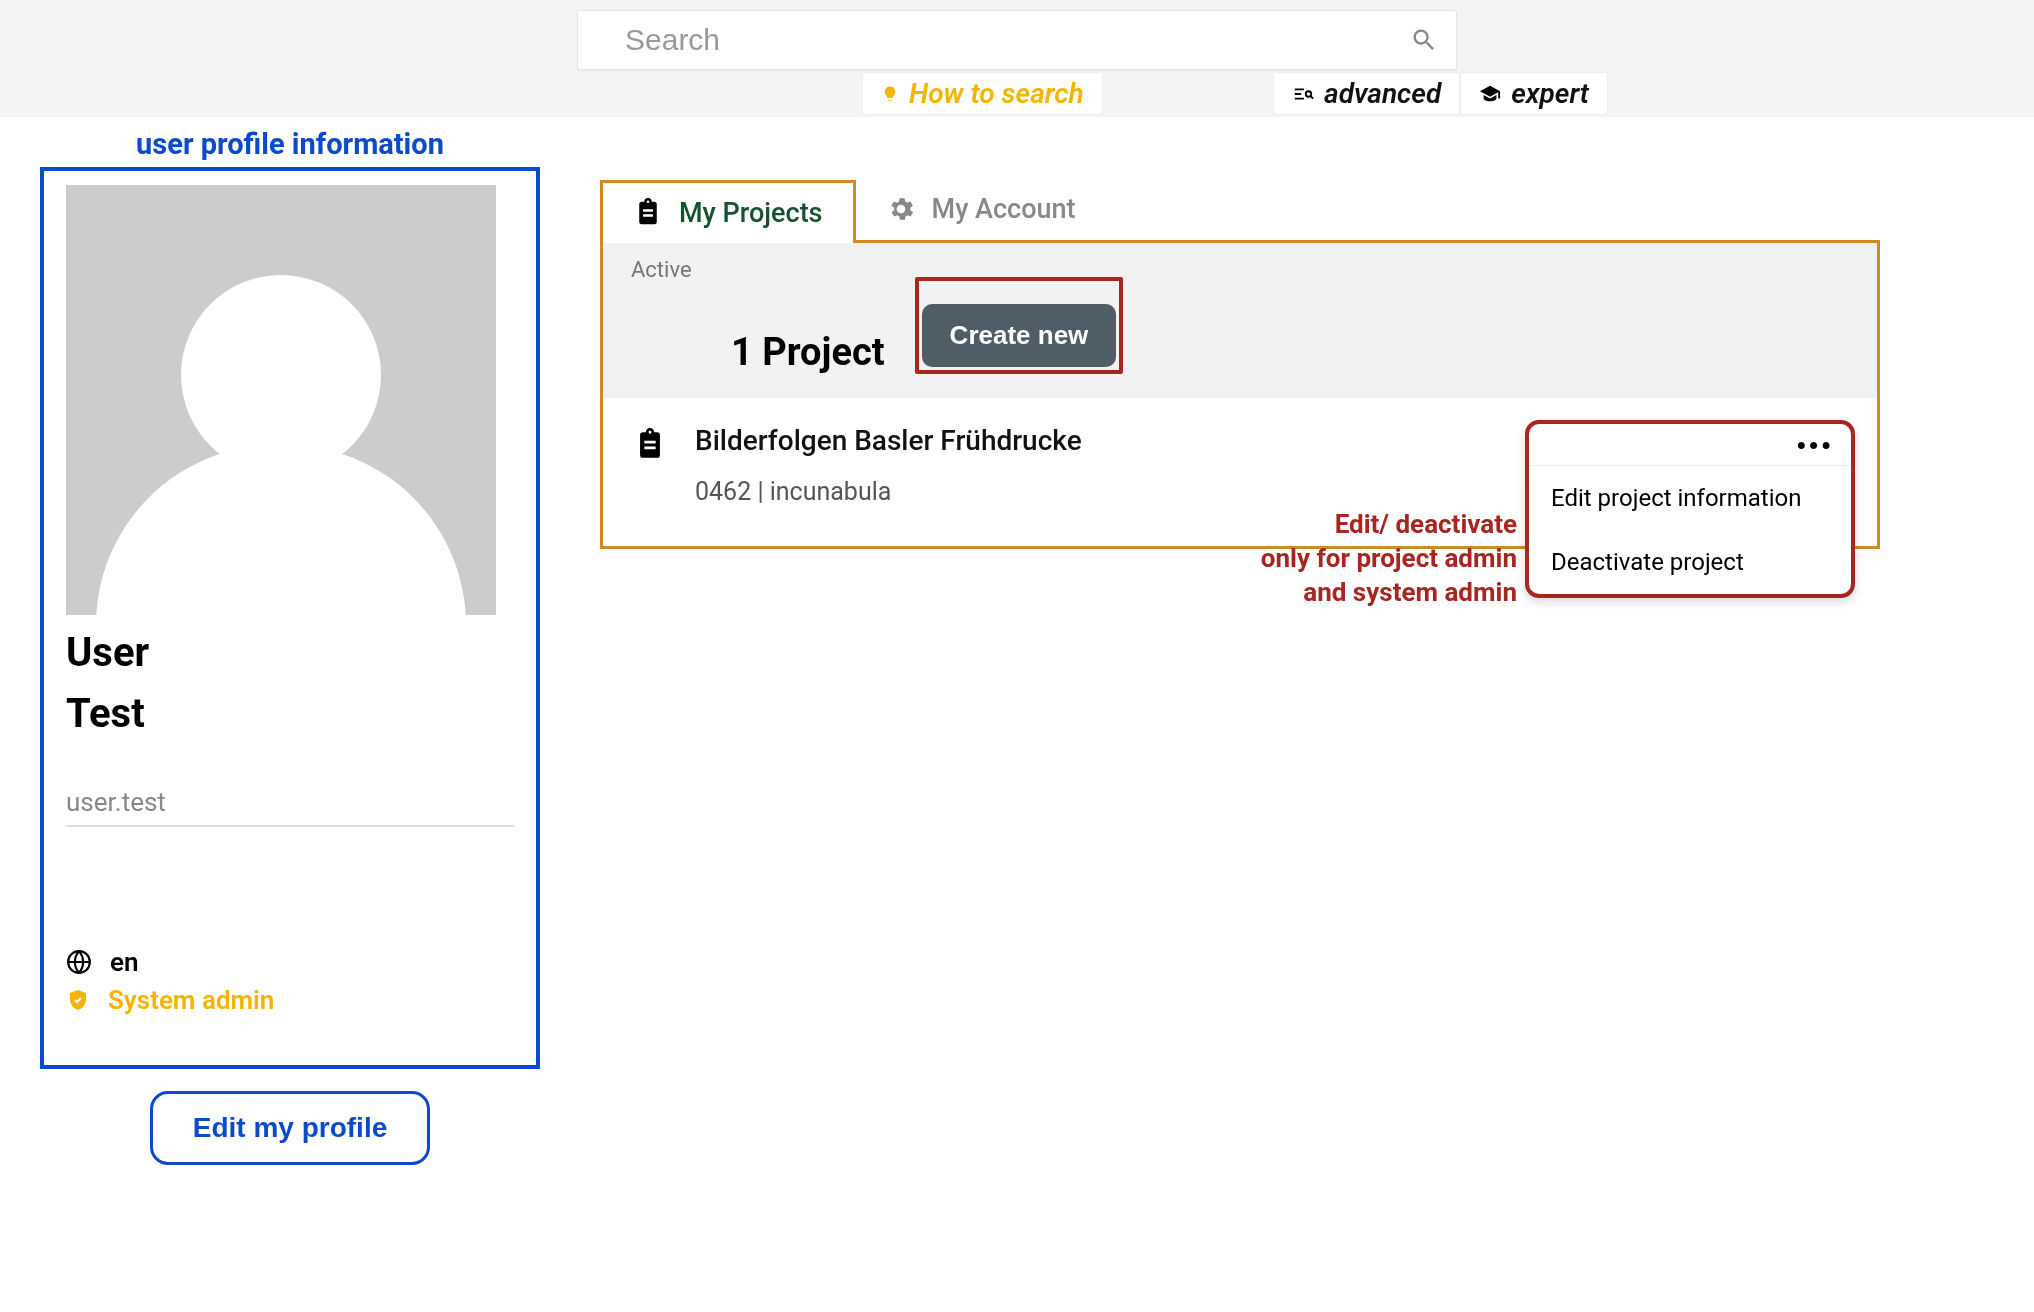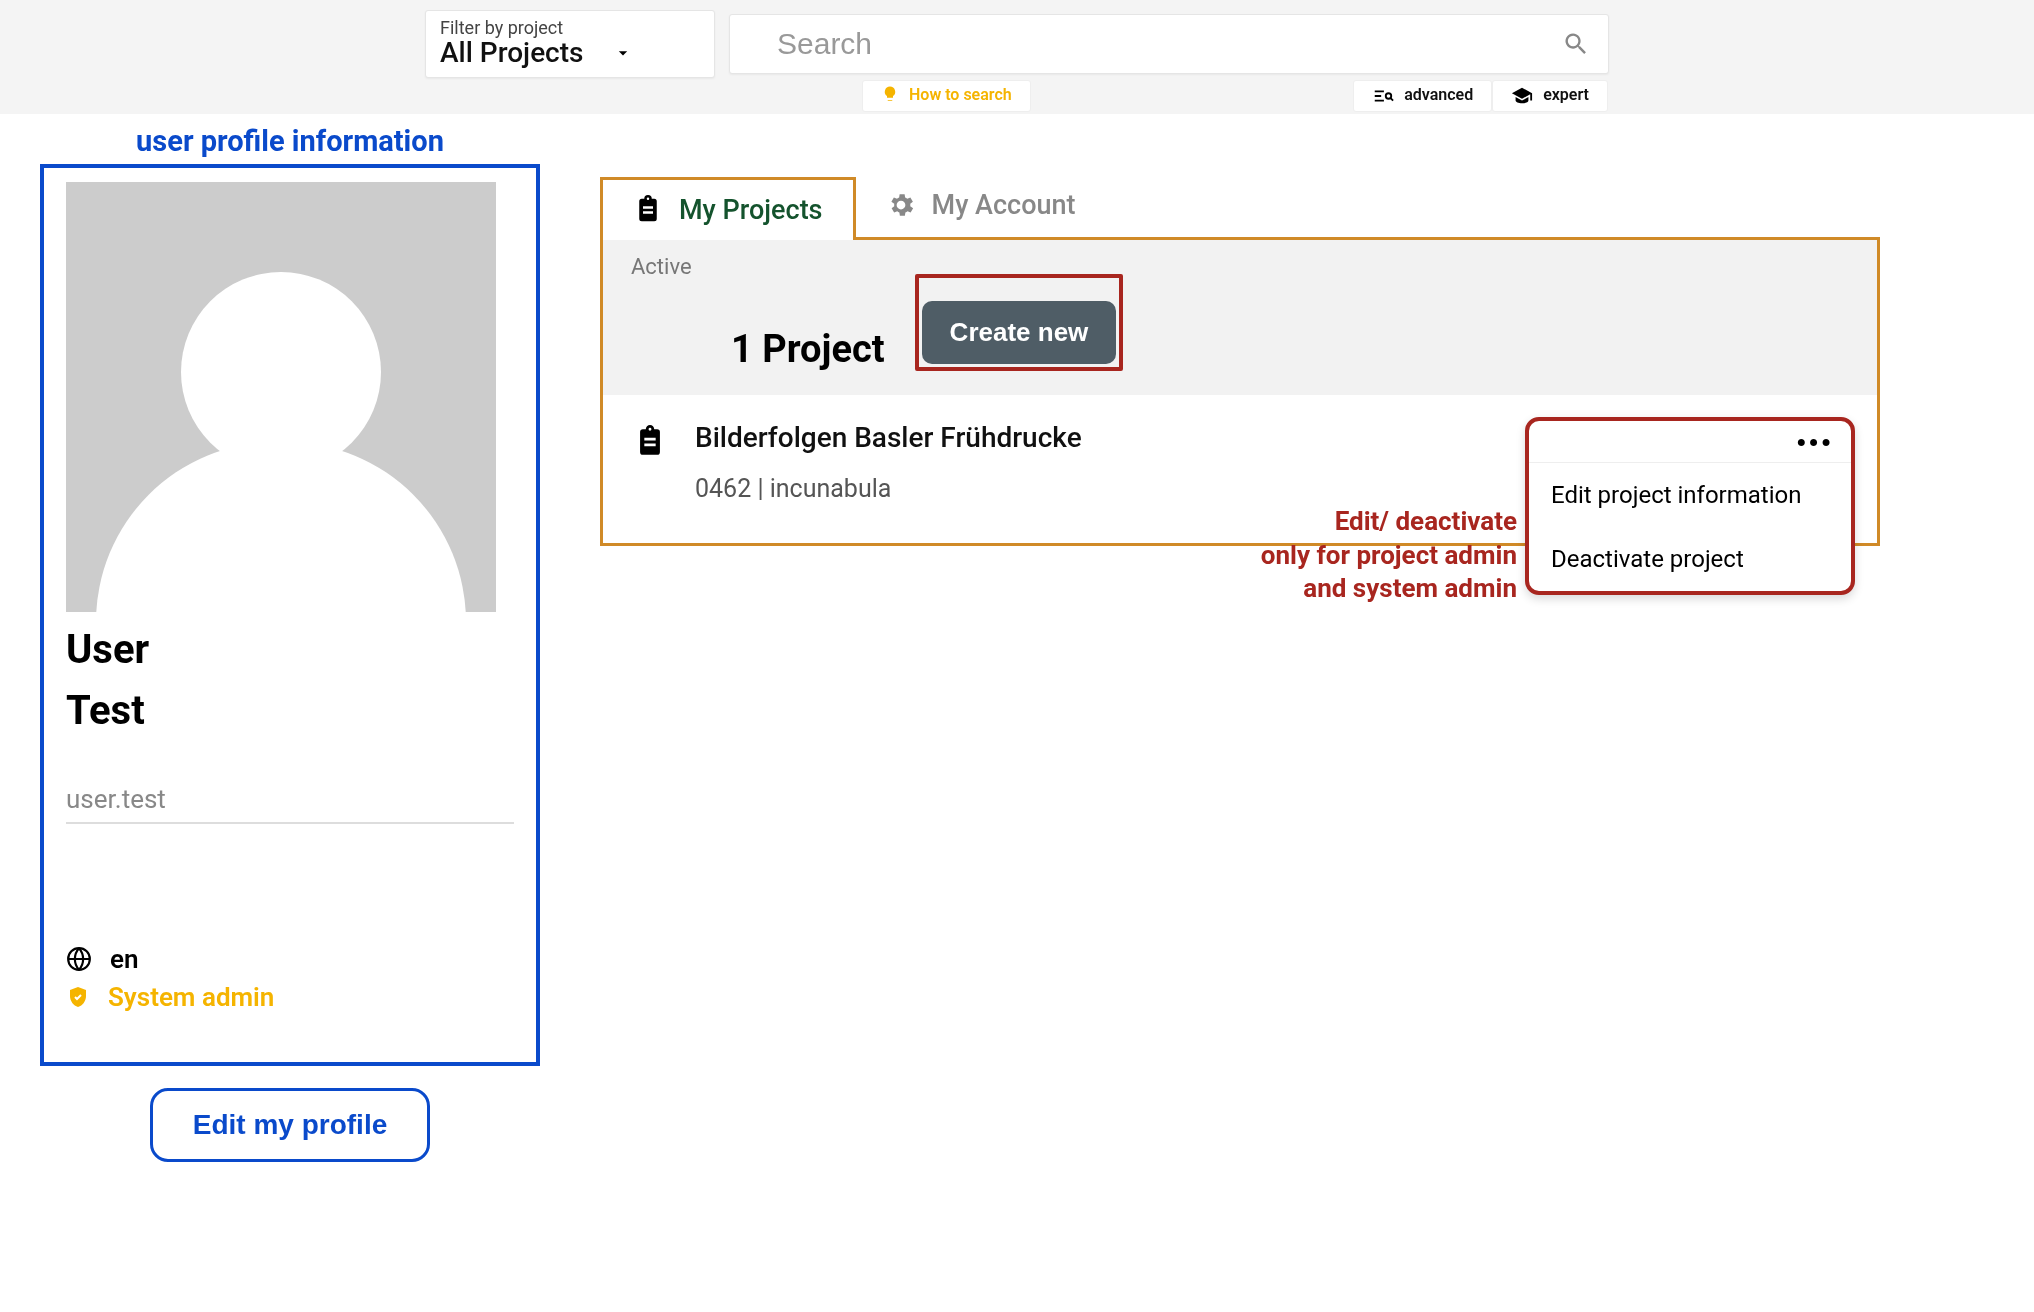--- a/index.html
+++ b/index.html
@@ -14,21 +14,21 @@
     .filter-value { font-size:28px; font-weight:500; color:#111; line-height:1.1; }
     .chevron { width:20px; height:20px; margin-bottom:6px; }
 
     .search-box { background:#fff; border:1px solid #e5e5e5; border-radius:3px; padding:12px 18px; display:flex; align-items:center; min-width:880px; box-shadow:0 1px 2px rgba(0,0,0,.05); }
     .search-input { flex:1; border:none; outline:none; font-size:30px; color:#999; background:transparent;margin-left:29px; }
     .search-input::placeholder { color:#999; }
     .search-icon { width:28px; height:28px; fill:#888; }
 
     .header-sub { display:flex; justify-content:center; margin-top:2px; padding-bottom:2px; }
     .header-sub-inner { display:flex; gap:0; justify-content:flex-end; width:1190px; padding-right:4px; }
-    .hint-chip, .mode-chip { background:#fff; border:1px solid #eee; border-radius:3px; padding:4px 18px; font-size:16px; display:flex; gap:10px; }
+    .hint-chip, .mode-chip { background:#fff; border:1px solid #eee; border-radius:3px; padding:4px 18px; font-size:28px; display:flex; align-items:center; gap:10px;font-style:italic; }
     .hint-chip { color:#f5b400; font-weight:600; margin-right:auto; margin-left:440px; }
     .mode-chip { color:#111; font-weight:600; }
     .bulb { width:18px; height:18px; fill:#f5b400; }
 
     
     .main { display:flex; gap:60px; padding:10px 40px; align-items:flex-start; }
 
     
     .profile-wrap { width:500px; display:flex; flex-direction:column; align-items:center; }
     .profile-label { font-size:29px; font-weight:700; color:#0a4acb; margin-bottom:6px; }
@@ -71,29 +71,20 @@
     .menu-note { position:absolute; right:360px; top:110px; color:#a8261f; font-size:26px; font-weight:700; text-align:right; line-height:1.3; }
     .more-menu { position:absolute; right:22px; top:22px; border:4px solid #a8261f; border-radius:14px; background:#fff; width:330px; box-shadow:0 4px 10px rgba(0,0,0,.15); }
     .more-dots { text-align:right; padding:6px 18px 2px; font-size:28px; font-weight:900; letter-spacing:2px; cursor:pointer; border-bottom:1px solid #eee; }
     .menu-item { padding:18px 22px; font-size:24px; cursor:pointer; }
   </style>
 </head>
 <body>
 
 <div class="header">
   <div class="header-inner">
-    <div class="filter-box">
-      <div class="filter-col">
-        <span class="filter-label">Filter by project</span>
-        <span class="filter-value">All Projects</span>
-      </div>
-      <svg class="chevron" viewBox="0 0 24 24">
-          <path d="M7 10l5 5 5-5z"></path>
-        </svg>
-    </div>
     <div class="search-box">
       <input class="search-input" placeholder="Search" style="">
       <svg class="search-icon" viewBox="0 0 24 24">
           <path d="M15.5 14h-.8l-.3-.3a6.5 6.5 0 10-.7.7l.3.3v.8l5 5 1.5-1.5-5-5zm-6 0a4.5 4.5 0 110-9 4.5 4.5 0 010 9z"></path>
         </svg>
     </div>
   </div>
   <div class="header-sub">
     <div class="header-sub-inner">
       <div class="hint-chip">

